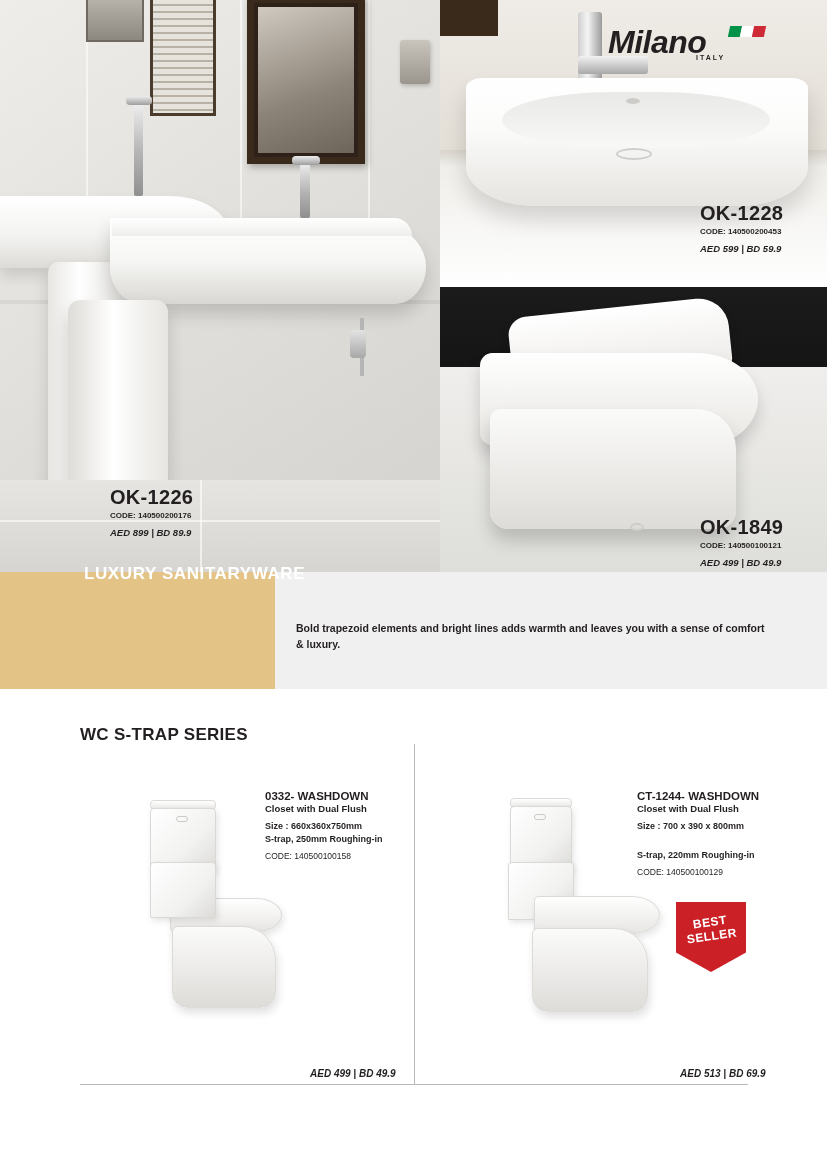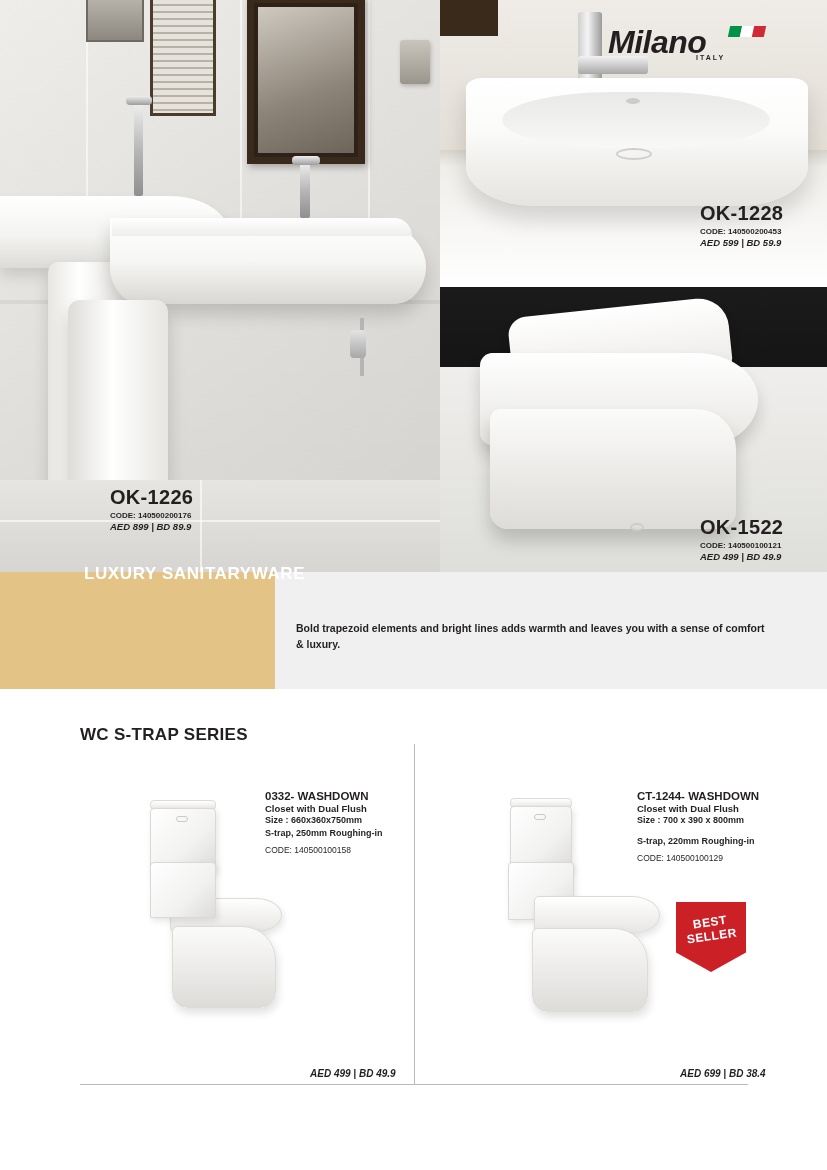--- a/index.html
+++ b/index.html
@@ -190,42 +190,42 @@
   }
   .flag { position:absolute; left:121px; top:2px; width:36px; height:11px;
           transform:skewX(-12deg); display:flex; }
   .flag i { display:block; height:100%; flex:1; }
   .flag .g{ background:#009246; } .flag .w{ background:#ffffff; } .flag .r{ background:#ce2b37; }
 
   
   .cap { position:absolute; color:#231f20; }
   .cap .code-title { font-size:20px; font-weight:700; letter-spacing:.3px; }
   .cap .code-line { font-size:8px; font-weight:700; margin-top:2px; }
-  .cap .price-line { font-size:9.5px; font-weight:700; font-style:italic; margin-top:1px; }
+  .cap .price-line { font-size:9.5px; font-weight:700; font-style:italic; margin-top:7px; }
 
   .cap-1226 { left:110px; top:486px; }
   .cap-1228 { left:700px; top:202px; }
   .cap-1277 { left:700px; top:516px; }
 
   
   .section-title {
     position:absolute; left:80px; top:725px;
     font-size:17px; font-weight:700; color:#231f20; letter-spacing:.3px;
   }
   .divider-v {
     position:absolute; left:414px; top:744px; width:1px; height:340px; background:#b9b9b9;
   }
   .divider-h {
     position:absolute; left:80px; top:1084px; width:668px; height:1px; background:#b9b9b9;
   }
 
   .prod { position:absolute; }
   .prod-name { font-size:11.5px; font-weight:700; color:#231f20; }
   .prod-sub { font-size:9.5px; font-weight:700; color:#231f20; margin-top:1px; }
-  .prod-spec { font-size:9px; font-weight:700; color:#231f20; line-height:1.45; }
+  .prod-spec { font-size:9px; font-weight:700; color:#231f20; margin-top:6px; line-height:1.45; }
   .prod-code { font-size:8.5px; color:#231f20; margin-top:5px; }
   .prod-price {
     position:absolute; font-size:10px; font-weight:700; font-style:italic; color:#231f20;
   }
 
   .prod1-text { left:265px; top:790px; width:150px; }
   .prod2-text { left:637px; top:790px; width:160px; }
   .prod1-price { left:310px; top:1068px; }
   .prod2-price { left:680px; top:1068px; }
 
@@ -372,21 +372,21 @@
     <div class="cap cap-1228">
       <div class="code-title">OK-1228</div>
       <div class="code-line">
         <span>CODE:</span>
         <span>140500200453</span>
       </div>
       <div class="price-line">AED 599 | BD 59.9</div>
     </div>
 
     <div class="cap cap-1277">
-      <div class="code-title">OK-1522</div>
+      <div class="code-title">OK-1849</div>
       <div class="code-line">
         <span>CODE:</span>
         <span>140500100121</span>
       </div>
       <div class="price-line">AED 499 | BD 49.9</div>
     </div>
   </div>
 
   <div class="band">
     <div class="band-tan"></div>
@@ -421,24 +421,24 @@
     <div class="t-cistern" style="left:510px; top:806px; width:62px; height:66px;"></div>
     <div class="t-btn" style="left:534px; top:814px;"></div>
     <div class="t-cistern" style="left:508px; top:862px; width:66px; height:58px; border-radius:4px 4px 0 0;"></div>
     <div class="t-seat" style="left:534px; top:896px; width:126px; height:38px;"></div>
     <div class="t-bowl" style="left:532px; top:928px; width:116px; height:84px;"></div>
   </div>
   <div class="prod prod2-text">
     <div class="prod-name">CT-1244- WASHDOWN</div>
     <div class="prod-sub">Closet with Dual Flush</div>
     <div class="prod-spec">Size : 700 x 390 x 800mm</div>
-    <div class="prod-spec" style="margin-top:8px">S-trap, 220mm Roughing-in</div>
+    <div class="prod-spec" style="margin-top:16px">S-trap, 220mm Roughing-in</div>
     <div class="prod-code">CODE: 140500100129</div>
   </div>
-  <div class="prod-price prod2-price">AED 699 | BD 38.4</div>
+  <div class="prod-price prod2-price">AED 513 | BD 69.9</div>
 
   <div class="badge">
     <div class="badge-shape"></div>
     <div class="badge-txt">
       <div>BEST</div>
       <div>SELLER</div>
     </div>
   </div>
 
 

